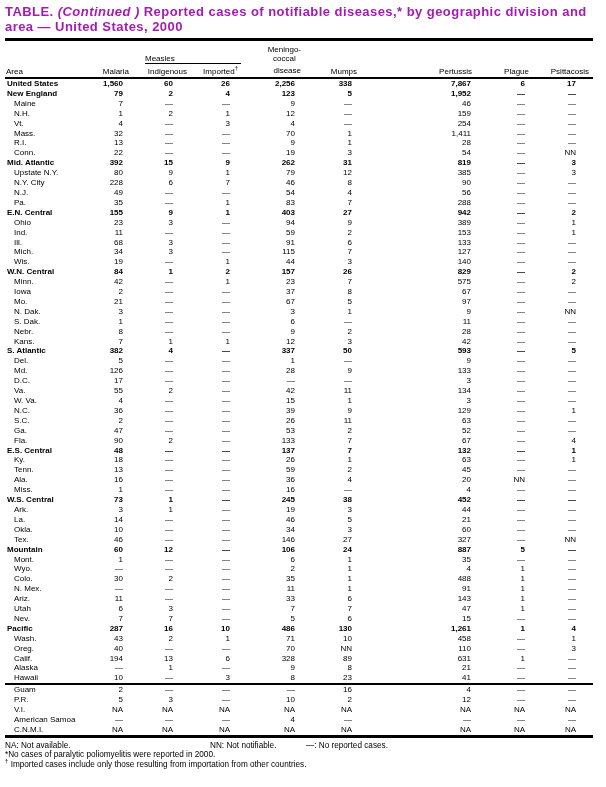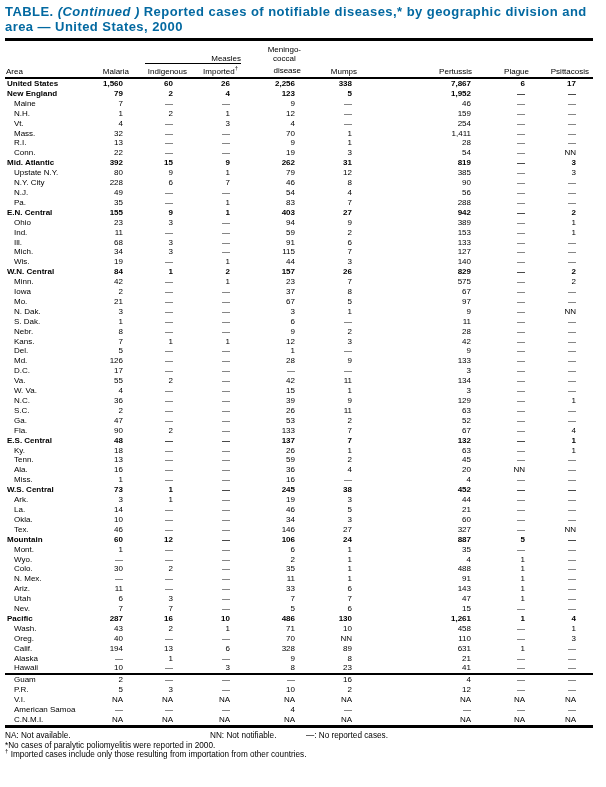--- a/index.html
+++ b/index.html
@@ -7,21 +7,21 @@
     width:606px;height:787px;
     font-family:"Liberation Sans","DejaVu Sans",sans-serif;
     color:#000;overflow:hidden;
     -webkit-font-smoothing:antialiased;
   }
   .page{padding:5px 8px 0 5px;}
 
   
   .title{
     font-size:13px;font-weight:bold;line-height:14.5px;
-    letter-spacing:0.45px;color:#0369a1;
+    letter-spacing:0.45px;color:#a21caf;
   }
   .title .cont{font-style:italic;}
 
   
   .rule-thick{height:3px;background:#000;width:588px;margin-top:4px;}
 
   
   table{
     border-collapse:collapse;table-layout:fixed;width:588px;
     margin-top:2px;border-bottom:3px solid #000;
@@ -32,21 +32,21 @@
   }
   thead th{font-weight:normal;text-align:right;line-height:9px;}
   thead{border-bottom:2px solid #000;}
   tr.group-row th{height:21px;}
   tr.header-row th{height:12px;padding-bottom:1px;}
   thead th{padding-right:4px;}
   thead th.area-h{text-align:left;padding-left:1px;}
   th.measles-group{text-align:center;padding:0;}
   th.measles-group .uline{
     border-bottom:1.5px solid #000;margin-left:12px;margin-right:1px;
-    padding-bottom:0.5px;text-align:right;
+    padding-bottom:0.5px;text-align:left;
   }
   th.meningo .stack{display:inline-block;text-align:center;line-height:8.8px;}
 
   tbody td{line-height:9.9px;height:9.9px;}
   td.area{text-align:left;padding-left:2px;}
   td.area.indent{padding-left:9px;}
   tr.division td{font-weight:bold;}
   td.num{text-align:right;}
   td.c1{padding-right:10px;}
   td.c2{padding-right:18px;}
@@ -405,20 +405,31 @@
           <td class="area indent">Kans.</td>
           <td class="num c1">7</td>
           <td class="num c2">1</td>
           <td class="num c3">1</td>
           <td class="num c4">12</td>
           <td class="num c5">3</td>
           <td class="num c6">42</td>
           <td class="num c7">—</td>
           <td class="num c8">—</td>
         </tr>
+        <tr class="division">
+          <td class="area">S. Atlantic</td>
+          <td class="num c1">382</td>
+          <td class="num c2">4</td>
+          <td class="num c3">—</td>
+          <td class="num c4">337</td>
+          <td class="num c5">50</td>
+          <td class="num c6">593</td>
+          <td class="num c7">—</td>
+          <td class="num c8">5</td>
+        </tr>
         <tr>
           <td class="area indent">Del.</td>
           <td class="num c1">5</td>
           <td class="num c2">—</td>
           <td class="num c3">—</td>
           <td class="num c4">1</td>
           <td class="num c5">—</td>
           <td class="num c6">9</td>
           <td class="num c7">—</td>
           <td class="num c8">—</td>

